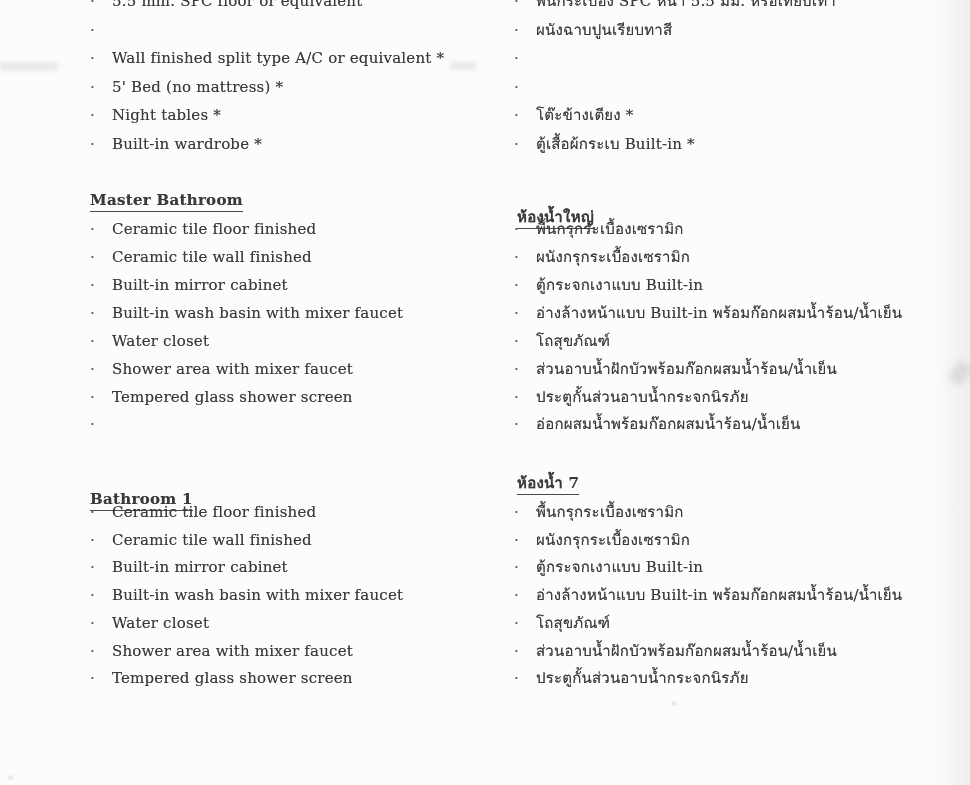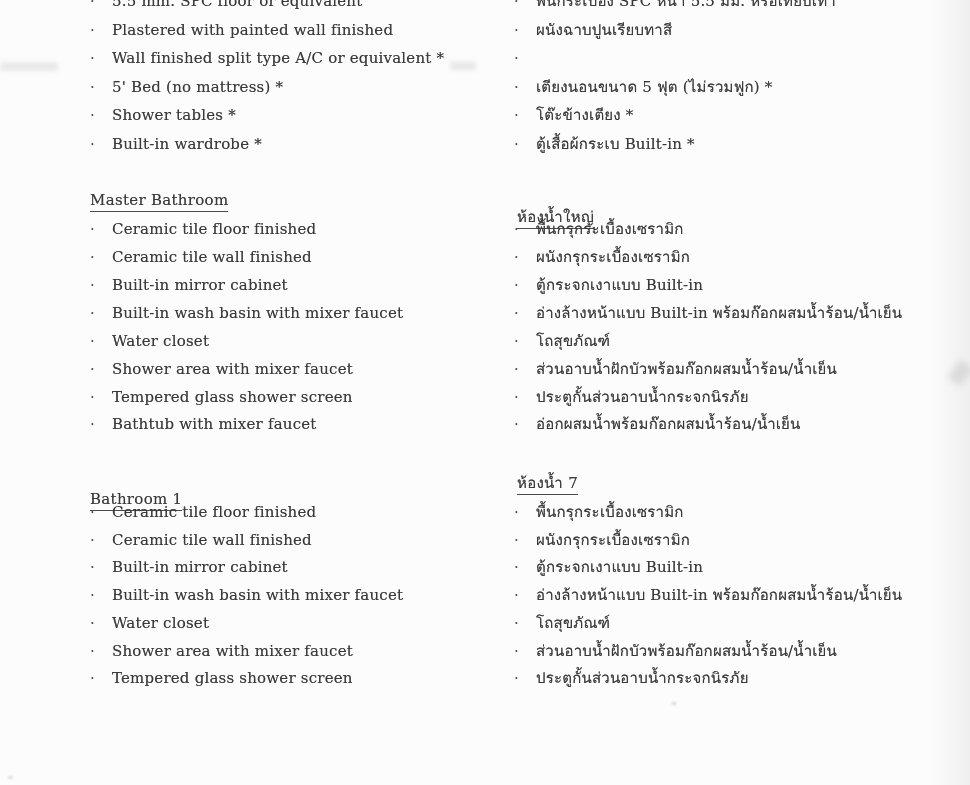--- a/index.html
+++ b/index.html
@@ -42,20 +42,21 @@
   }
   .col-en { left: 90px; width: 420px; }
   .col-th { left: 514px; width: 456px; }
   .hdr {
     position: absolute;
     color: #3a3a3a;
     font-size: 15px;
     line-height: 19px;
     white-space: nowrap;
     letter-spacing: 0.3px;
+    font-weight: bold;
   }
   .hdr .hdr-text {
     display: inline-block;
     border-bottom: 1.2px solid #4a4a4a;
     padding-bottom: 1px;
     text-shadow: 0 0 0.6px rgba(56,56,56,0.55);
   }
   .hdr-en { left: 90px; }
   .hdr-th { left: 517px; }
 
@@ -103,53 +104,51 @@
   <div class="artifact corner-mark"></div>
   <div class="artifact speck-1"></div>
   <div class="artifact speck-2"></div>
 
   <div class="row col-en" style="top:-8px">
     <span class="bullet">·</span>
     <span class="txt">5.5 mm. SPC floor or equivalent</span>
   </div>
   <div class="row col-en" style="top:21px">
     <span class="bullet">·</span>
-    <span class="txt">Plastered with painted wall finished</span>
   </div>
   <div class="row col-en" style="top:49px">
     <span class="bullet">·</span>
     <span class="txt">Wall finished split type A/C or equivalent *</span>
   </div>
   <div class="row col-en" style="top:78px">
     <span class="bullet">·</span>
     <span class="txt">5' Bed (no mattress) *</span>
   </div>
   <div class="row col-en" style="top:106px">
     <span class="bullet">·</span>
-    <span class="txt">Shower tables *</span>
+    <span class="txt">Night tables *</span>
   </div>
   <div class="row col-en" style="top:135px">
     <span class="bullet">·</span>
     <span class="txt">Built-in wardrobe *</span>
   </div>
 
   <div class="row col-th" style="top:-8px">
     <span class="bullet">·</span>
     <span class="txt">พื้นกระเบื้อง SPC หนา 5.5 มม. หรือเทียบเท่า</span>
   </div>
   <div class="row col-th" style="top:21px">
     <span class="bullet">·</span>
     <span class="txt">ผนังฉาบปูนเรียบทาสี</span>
   </div>
   <div class="row col-th" style="top:49px">
     <span class="bullet">·</span>
   </div>
   <div class="row col-th" style="top:78px">
     <span class="bullet">·</span>
-    <span class="txt">เตียงนอนขนาด 5 ฟุต (ไม่รวมฟูก) *</span>
   </div>
   <div class="row col-th" style="top:106px">
     <span class="bullet">·</span>
     <span class="txt">โต๊ะข้างเตียง *</span>
   </div>
   <div class="row col-th" style="top:135px">
     <span class="bullet">·</span>
     <span class="txt">ตู้เสื้อผ้กระเบ Built-in *</span>
   </div>
 
@@ -179,21 +178,20 @@
   <div class="row col-en" style="top:360px">
     <span class="bullet">·</span>
     <span class="txt">Shower area with mixer faucet</span>
   </div>
   <div class="row col-en" style="top:388px">
     <span class="bullet">·</span>
     <span class="txt">Tempered glass shower screen</span>
   </div>
   <div class="row col-en" style="top:415px">
     <span class="bullet">·</span>
-    <span class="txt">Bathtub with mixer faucet</span>
   </div>
 
   <div class="hdr hdr-th" style="top:208px">
     <span class="hdr-text">ห้องน้ำใหญ่</span>
   </div>
   <div class="row col-th" style="top:220px">
     <span class="bullet">·</span>
     <span class="txt">พื้นกรุกระเบื้องเซรามิก</span>
   </div>
   <div class="row col-th" style="top:248px">

